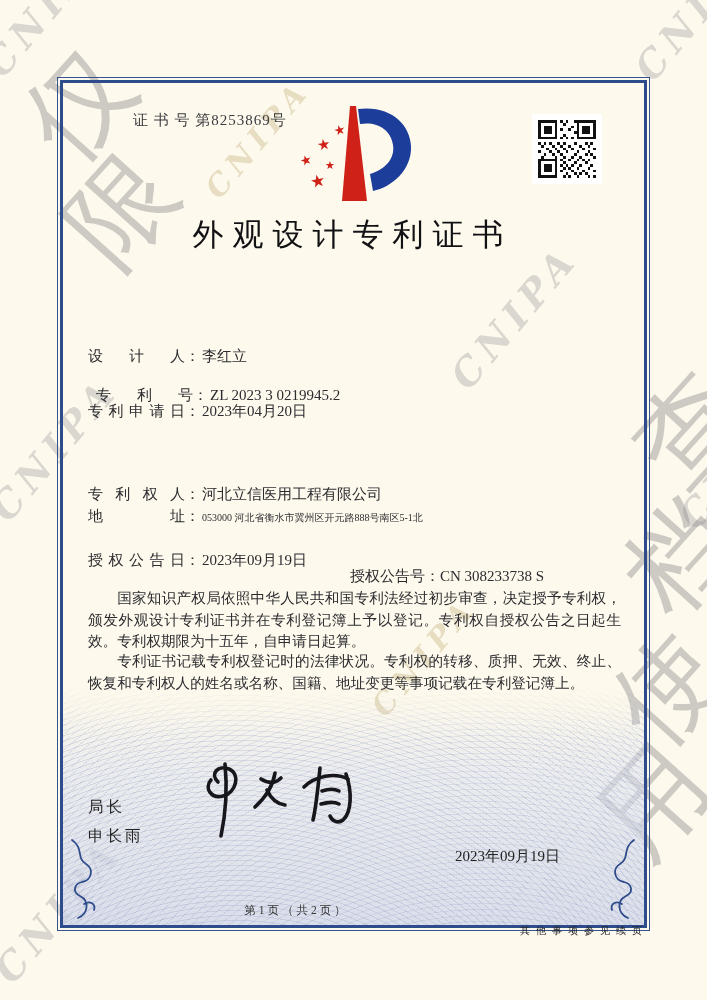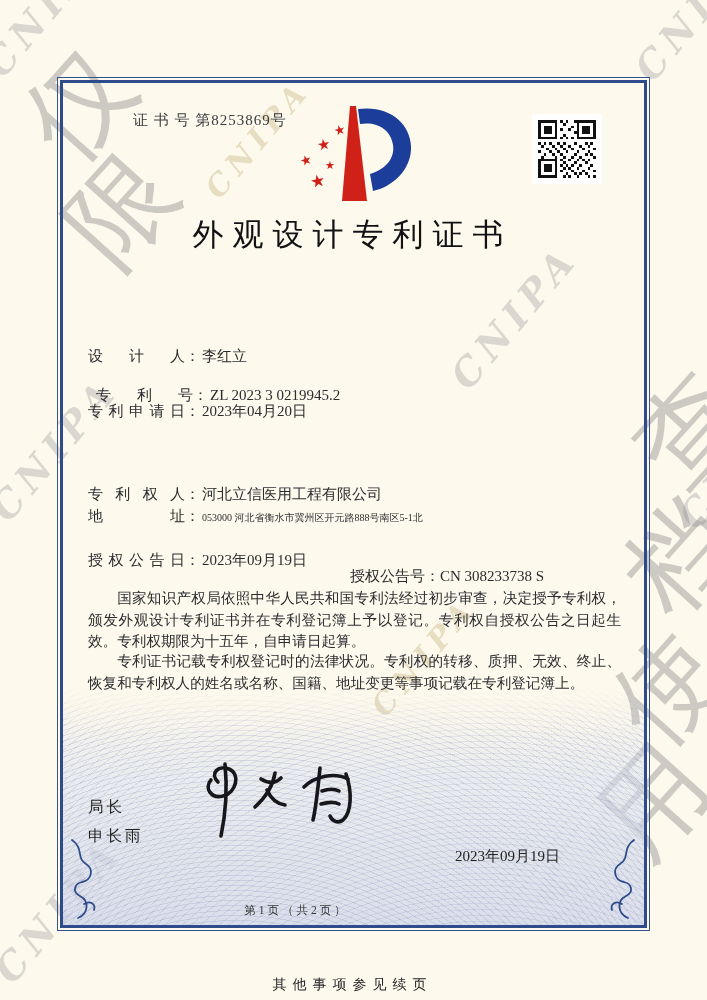--- a/index.html
+++ b/index.html
@@ -41,22 +41,22 @@
   
   .para{position:absolute;left:88px;width:533px;font-size:14.6px;line-height:21.5px;
         text-align:justify;text-indent:2em;color:#2c2c30;}
   
   .signer-title{position:absolute;left:88px;top:797px;font-size:15.5px;letter-spacing:3px;color:#222;}
   .signer-name{position:absolute;left:88px;top:826px;font-size:15.5px;letter-spacing:3px;color:#222;}
   .signature{position:absolute;left:188px;top:760px;width:190px;height:82px;}
   .issue-date{position:absolute;left:455px;top:847px;width:170px;font-size:15px;color:#222;}
   .page-no{position:absolute;left:57px;top:903px;width:479px;text-align:center;
            font-size:11.5px;letter-spacing:3px;color:#333;}
-  .note{position:absolute;left:57px;top:976px;width:591px;text-align:center;
-        font-size:14px;letter-spacing:6px;color:#232326;}
+  .note{position:absolute;left:57px;top:924px;width:591px;text-align:right;
+        font-size:10px;letter-spacing:6px;color:#232326;}
   .orn{position:absolute;width:34px;height:88px;}
   .orn.left{left:64px;top:838px;transform:scaleX(-1);}
   .orn.right{left:608px;top:838px;}
 </style>
 </head>
 <body>
 
 <div class="page">
 
   <span class="wm" style="left:28px;top:52px;">仅</span>

